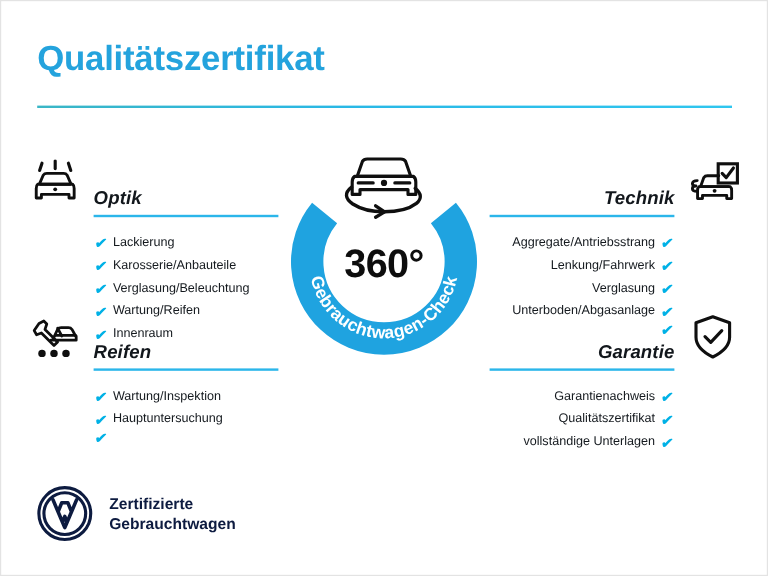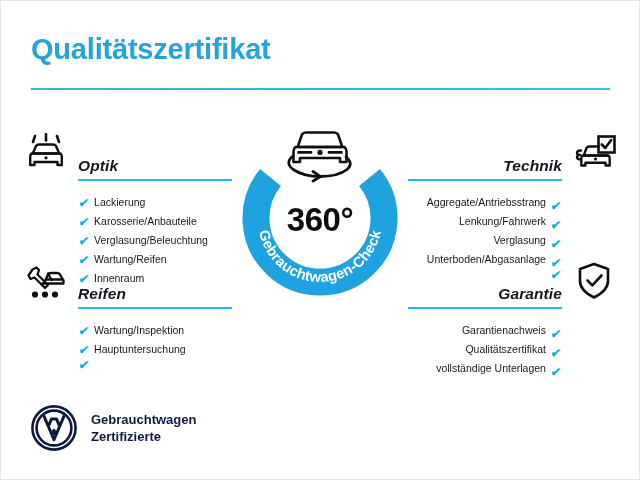--- a/index.html
+++ b/index.html
@@ -97,21 +97,21 @@
   .sec-list li {
     font-size: 10.5px;
     color: #14191e;
     line-height: 19px;
     white-space: nowrap;
     display: flex;
     align-items: center;
     gap: 5px;
   }
   .left .sec-list li  { justify-content: flex-start; padding-left: 57px; }
-  .right .sec-list li { justify-content: flex-end;   padding-right: 57px; align-items: flex-end; }
+  .right .sec-list li { justify-content: flex-end;   padding-right: 57px; }
 
   .chk {
     color: #00b1e6;
     font-size: 12px;
     font-weight: bold;
     line-height: 1;
     display: inline-block;
     transform: skewX(-8deg);
   }
 
@@ -350,19 +350,19 @@
 
   <div class="vw-block">
     <svg width="48" height="48" viewBox="0 0 48 48">
       <circle cx="24" cy="24" r="21.6" fill="none" stroke="#0d1b40" stroke-width="2.6"></circle>
       <circle cx="24" cy="24" r="17.4" fill="none" stroke="#0d1b40" stroke-width="2.6"></circle>
       <path d="M14.2 12.6 L18.4 22.5 L21.4 15.0 L26.6 15.0 L29.6 22.5 L33.8 12.6
                M18.4 22.5 L22.1 31.2 L24.0 26.4 L25.9 31.2 L29.6 22.5
                M22.1 31.2 L24.0 35.6 L25.9 31.2" fill="none" stroke="#0d1b40" stroke-width="3" stroke-linejoin="round" stroke-linecap="round"></path>
     </svg>
     <div class="vw-text">
+      <div>Zertifizierte</div>
       <div>Gebrauchtwagen</div>
-      <div>Zertifizierte</div>
     </div>
   </div>
 
   <div class="frame-edge"></div>
 </div>
 
 </body></html>

